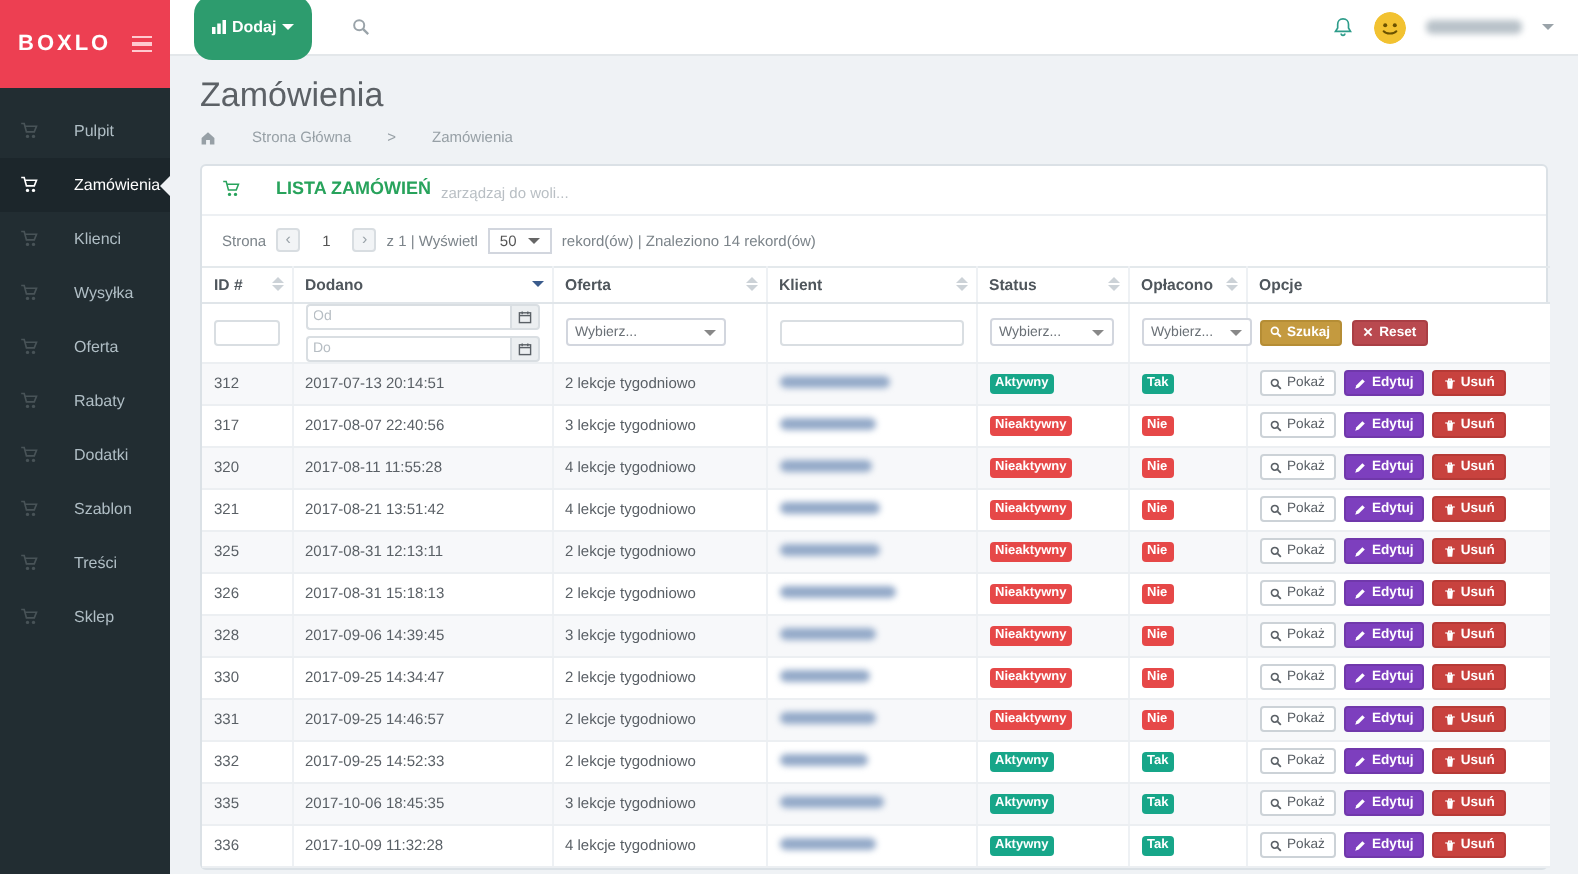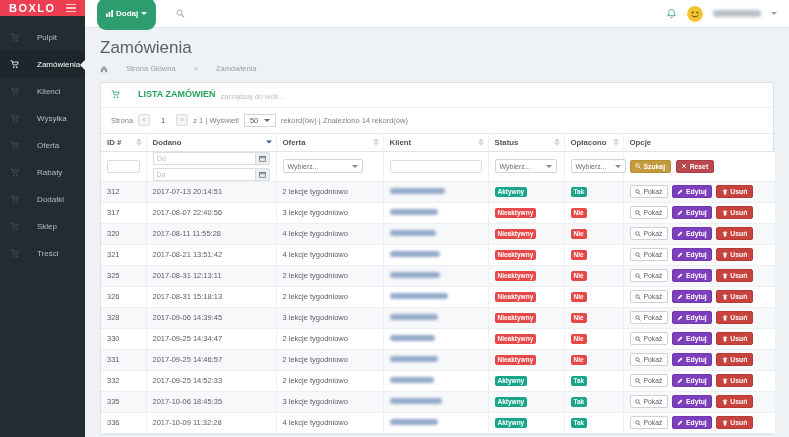--- a/index.html
+++ b/index.html
@@ -2,21 +2,21 @@
 <html><head>
 <meta charset="utf-8">
 <style>
   * { margin:0; padding:0; box-sizing:border-box; }
   html,body { width:789px; height:437px; overflow:hidden; background:#eff2f5;
               font-family:"Liberation Sans", sans-serif; }
   .app { display:flex; width:789px; height:437px; }
 
   
   .sidebar { width:85px; background:#222d32; flex-shrink:0; display:flex; flex-direction:column; }
-  .logo { height:16px; background:#ed3f52; display:flex; align-items:center;
+  .logo { height:44px; background:#ed3f52; display:flex; align-items:center;
           justify-content:space-between; padding:0 9px; flex-shrink:0; }
   .logo-text { color:#fff; font-size:11px; font-weight:bold; letter-spacing:1.5px; }
   .hamburger { display:flex; flex-direction:column; gap:2px; cursor:pointer; }
   .hamburger span { width:10px; height:1.5px; background:#ffc9cf; display:block; }
   .side-menu { padding-top:8px; }
   .side-item { position:relative; display:flex; align-items:center; gap:18px;
                padding:9px 8px 9px 10px; color:#b0bec5; font-size:8px; cursor:pointer; }
   .side-item .s-icon { width:9px; height:9px; opacity:.22; display:inline-flex; color:#cfd8dc; flex-shrink:0;}
   .side-item.active { background:#1c262b; color:#fff; }
   .side-item.active .s-icon { opacity:1; color:#fff; }
@@ -189,41 +189,51 @@
     <span class="s-icon">
       <svg width="9" height="9" viewBox="0 0 12 12">
               <path d="M0.8 1h2l1.5 5.6h5.2L11 2.8H3.4" fill="none" stroke="currentColor" stroke-width="1.1"></path>
               <circle cx="5" cy="9.6" r="1.1" fill="currentColor"></circle>
               <circle cx="9" cy="9.6" r="1.1" fill="currentColor"></circle>
             </svg>
     </span>
     <span class="s-label">Dodatki</span>
   </div>
 
-
   <div class="side-item">
     <span class="s-icon">
       <svg width="9" height="9" viewBox="0 0 12 12">
               <path d="M0.8 1h2l1.5 5.6h5.2L11 2.8H3.4" fill="none" stroke="currentColor" stroke-width="1.1"></path>
               <circle cx="5" cy="9.6" r="1.1" fill="currentColor"></circle>
               <circle cx="9" cy="9.6" r="1.1" fill="currentColor"></circle>
             </svg>
     </span>
+    <span class="s-label">Szablon</span>
+  </div>
+
+  <div class="side-item">
+    <span class="s-icon">
+      <svg width="9" height="9" viewBox="0 0 12 12">
+              <path d="M0.8 1h2l1.5 5.6h5.2L11 2.8H3.4" fill="none" stroke="currentColor" stroke-width="1.1"></path>
+              <circle cx="5" cy="9.6" r="1.1" fill="currentColor"></circle>
+              <circle cx="9" cy="9.6" r="1.1" fill="currentColor"></circle>
+            </svg>
+    </span>
+    <span class="s-label">Treści</span>
+  </div>
+
+  <div class="side-item">
+    <span class="s-icon">
+      <svg width="9" height="9" viewBox="0 0 12 12">
+              <path d="M0.8 1h2l1.5 5.6h5.2L11 2.8H3.4" fill="none" stroke="currentColor" stroke-width="1.1"></path>
+              <circle cx="5" cy="9.6" r="1.1" fill="currentColor"></circle>
+              <circle cx="9" cy="9.6" r="1.1" fill="currentColor"></circle>
+            </svg>
+    </span>
     <span class="s-label">Sklep</span>
-  </div>
-
-  <div class="side-item">
-    <span class="s-icon">
-      <svg width="9" height="9" viewBox="0 0 12 12">
-              <path d="M0.8 1h2l1.5 5.6h5.2L11 2.8H3.4" fill="none" stroke="currentColor" stroke-width="1.1"></path>
-              <circle cx="5" cy="9.6" r="1.1" fill="currentColor"></circle>
-              <circle cx="9" cy="9.6" r="1.1" fill="currentColor"></circle>
-            </svg>
-    </span>
-    <span class="s-label">Treści</span>
   </div>
 
 </nav>
   </aside>
 
   <div class="main">
 
     <header class="navbar">
       <button class="btn-add">
         <span>

